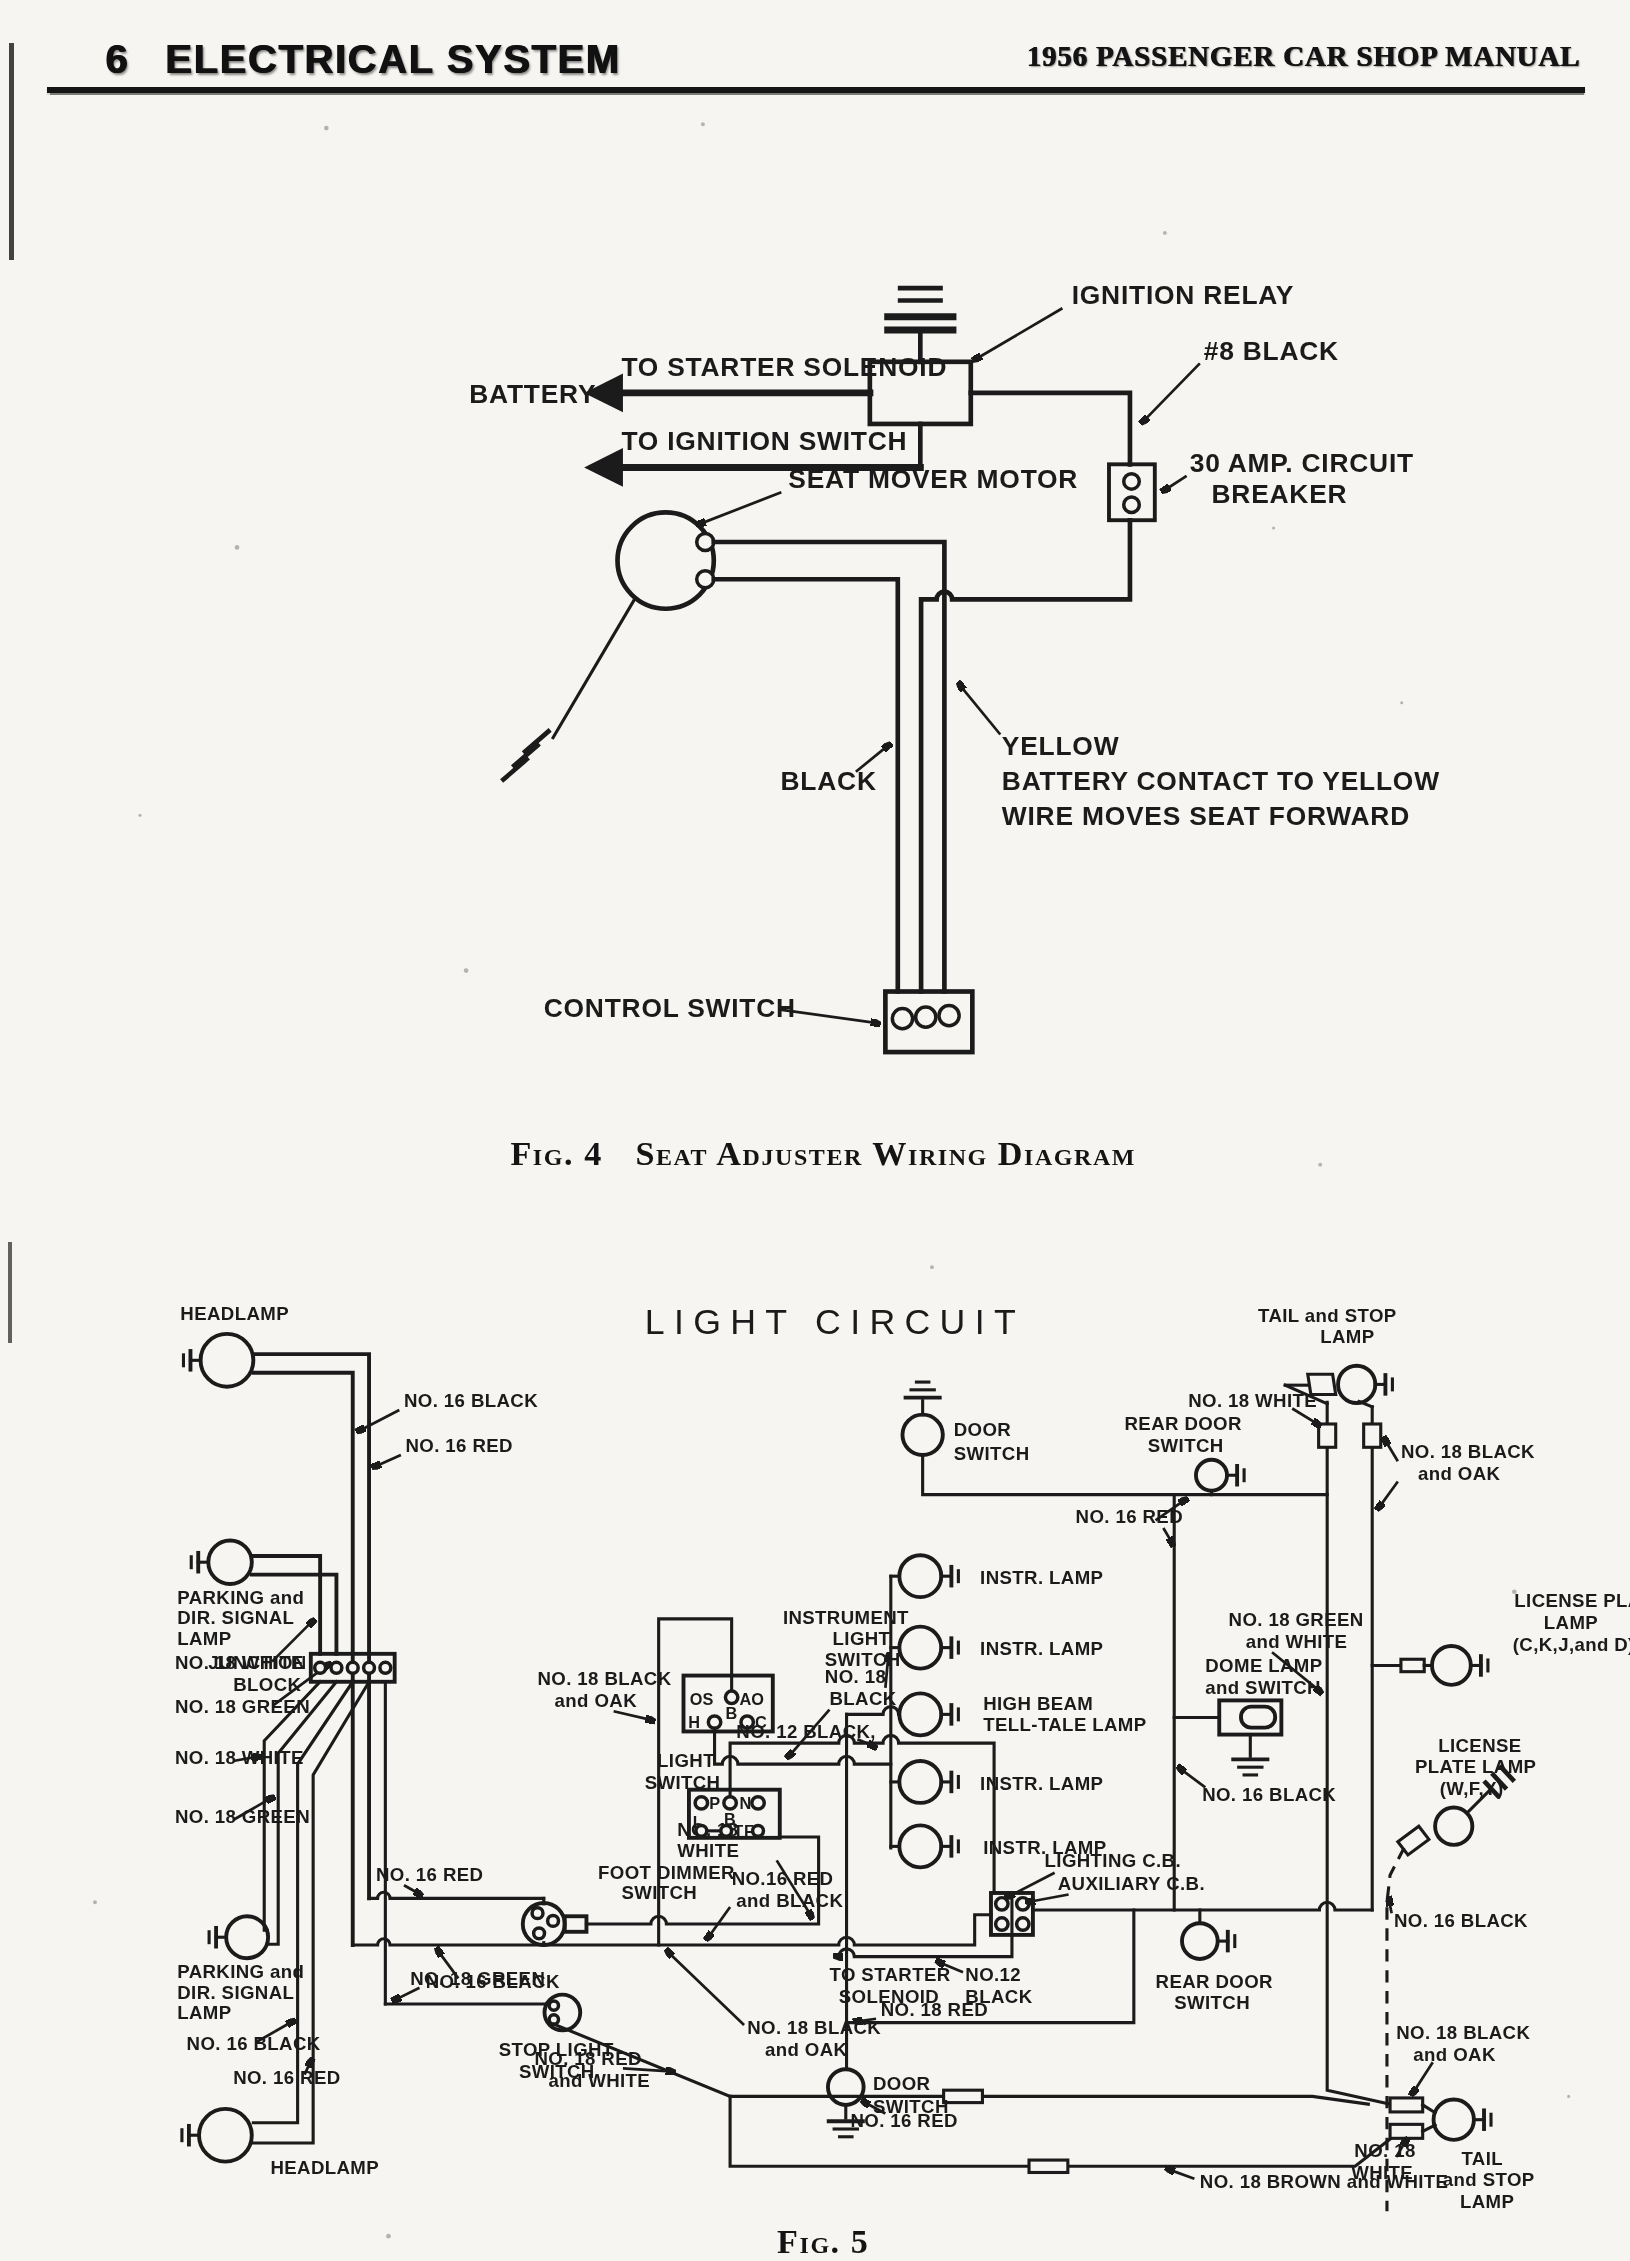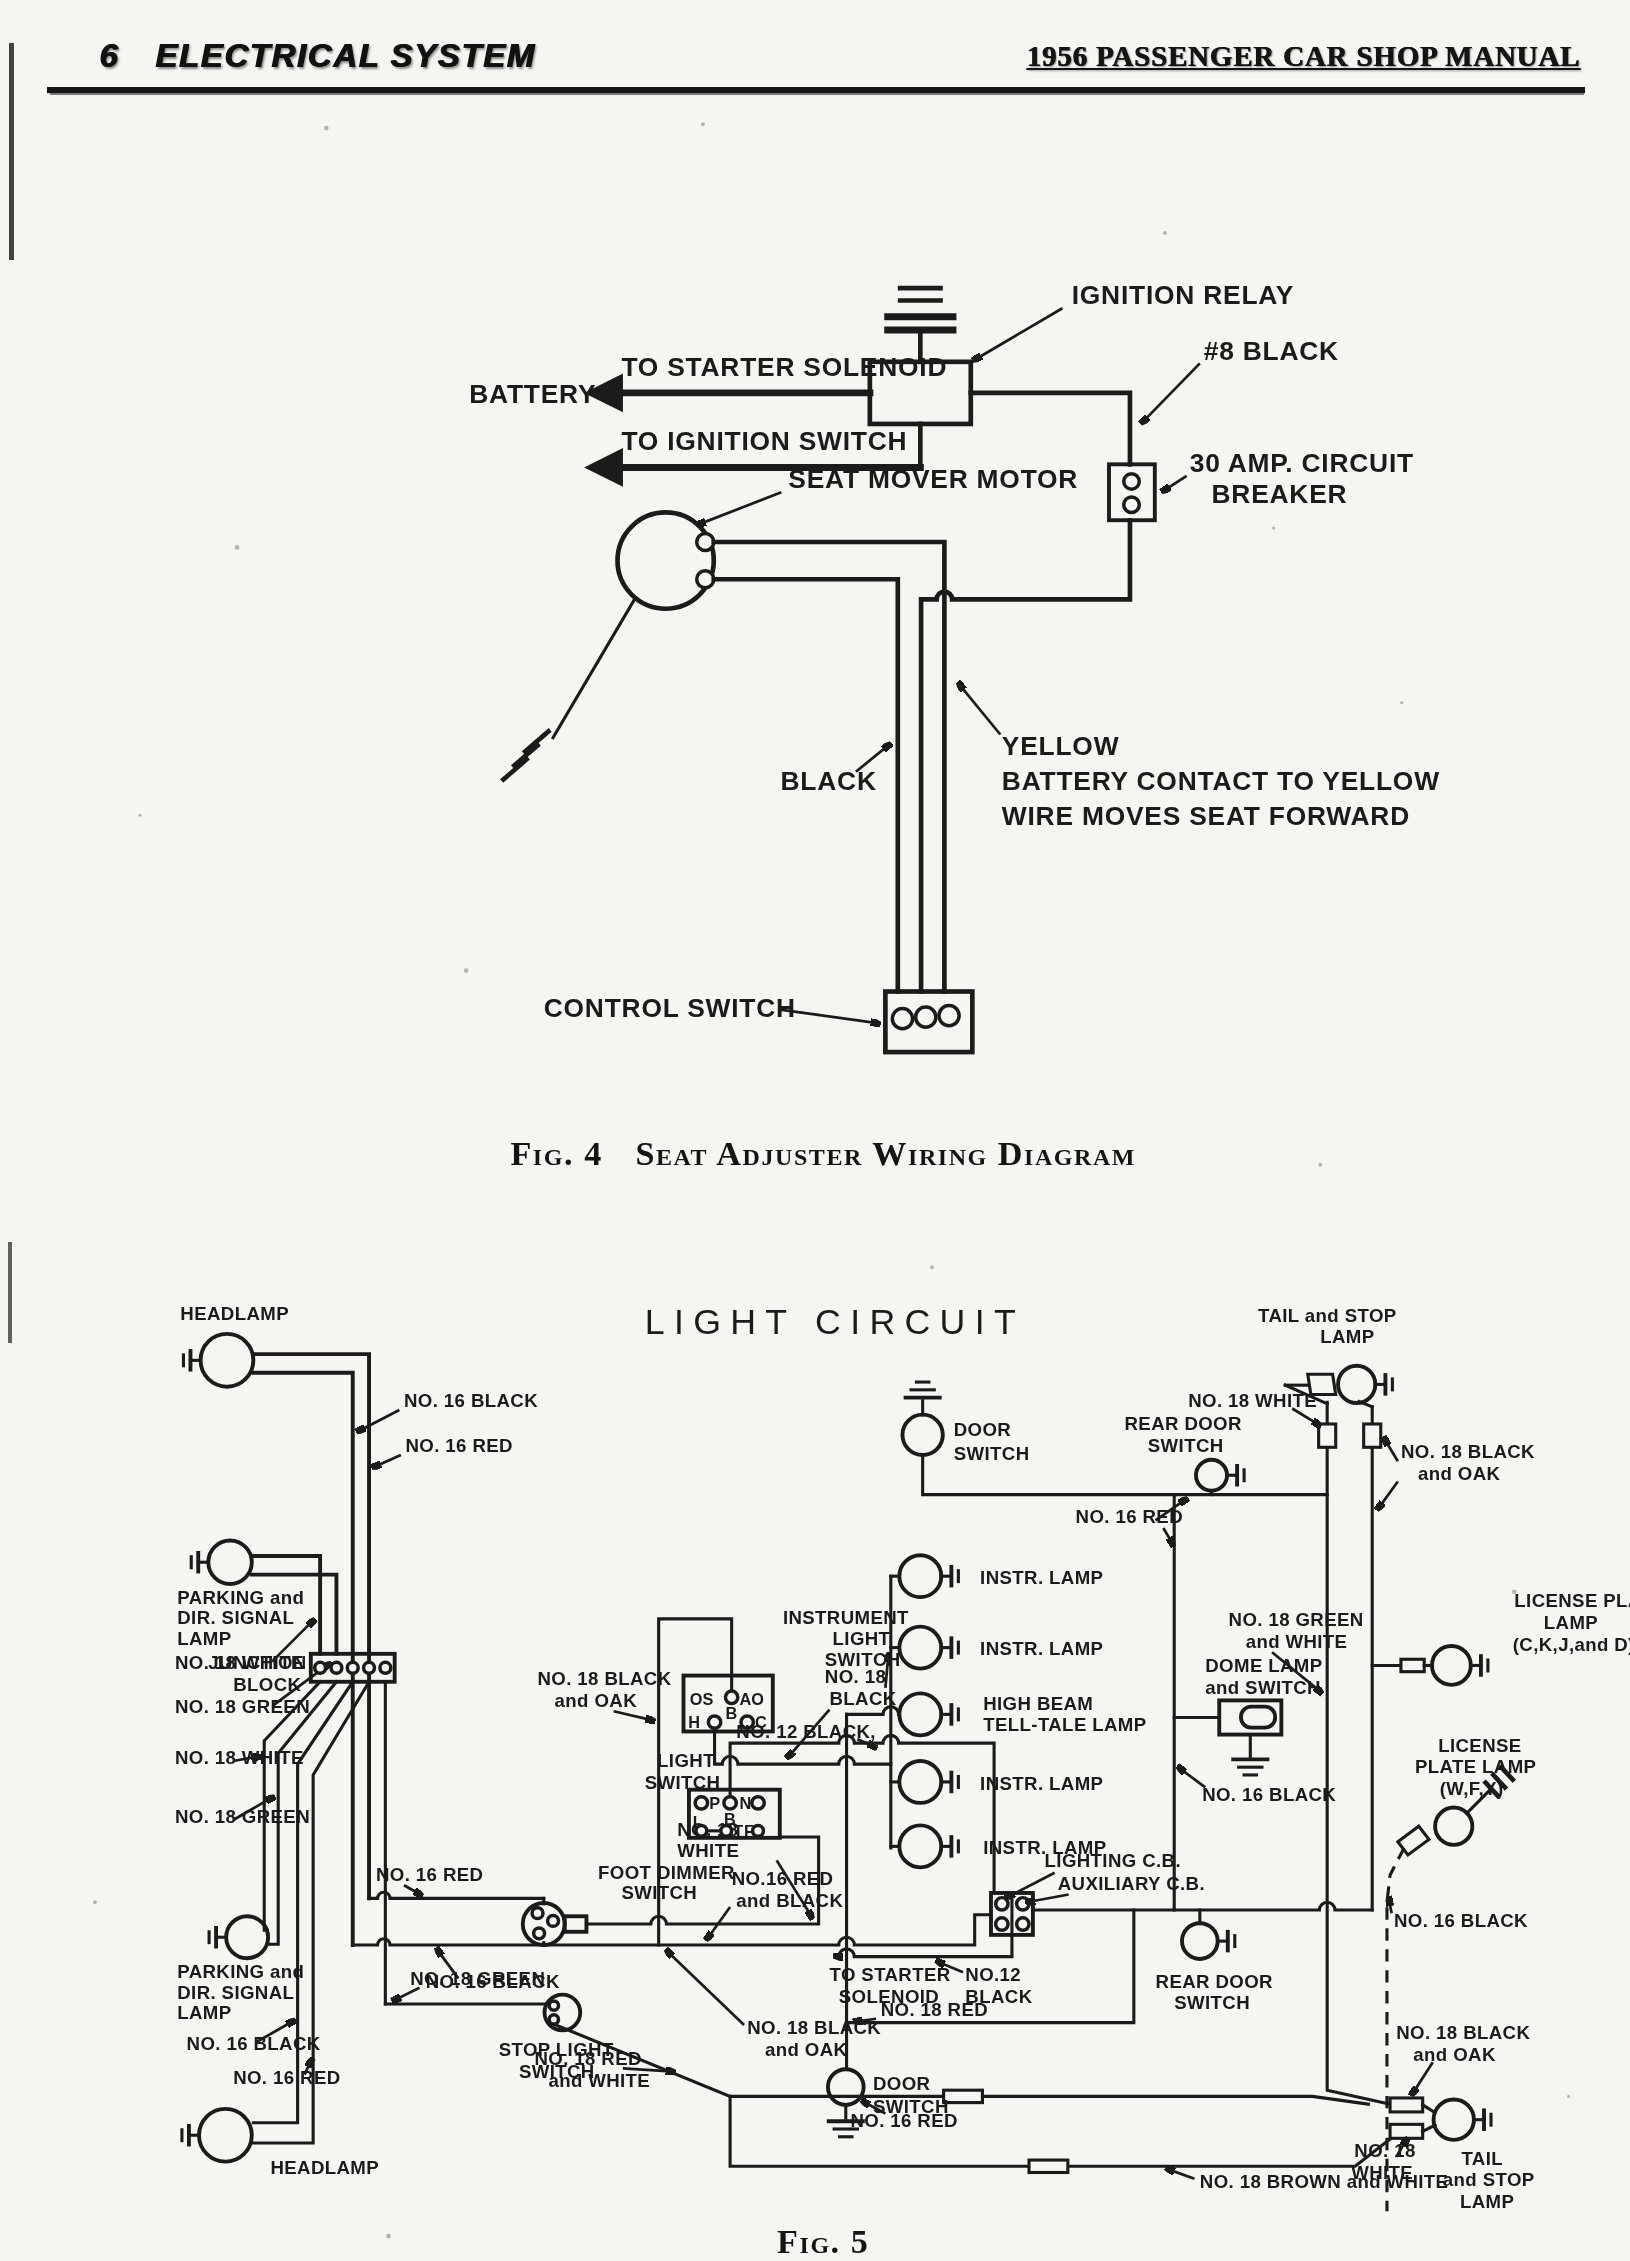--- a/index.html
+++ b/index.html
@@ -1,23 +1,23 @@
 <!DOCTYPE html>
 <html style="font-size:12.4px"><head>
 <meta charset="utf-8">
 <style>
   html,body{margin:0;padding:0;background:#888;}
   #page{position:relative;width:1631px;height:2261px;background:#f6f5f1;overflow:hidden;
         font-family:"Liberation Sans",sans-serif;}
-  .hdr-left{position:absolute;top:37px;left:99px;font-size:33px;font-weight:700;color:#111;
-        letter-spacing:1.6px;text-shadow:1.2px 0 0 #111,2.3px 1.6px 2.3px rgba(0,0,0,.45);font-style:italic;}
+  .hdr-left{position:absolute;top:37px;left:105px;font-size:40px;font-weight:700;color:#111;
+        letter-spacing:1.6px;text-shadow:1.2px 0 0 #111,2.3px 1.6px 2.3px rgba(0,0,0,.45);}
   .hdr-left .pg{margin-right:36px;}
   .hdr-right{position:absolute;top:40px;right:51px;font-family:"Liberation Serif",serif;
         font-size:29px;font-weight:700;color:#141414;letter-spacing:0.8px;
-        text-shadow:0.8px 0 0 #141414,1.6px 0.8px 1.6px rgba(0,0,0,.4);text-decoration:underline;}
+        text-shadow:0.8px 0 0 #141414,1.6px 0.8px 1.6px rgba(0,0,0,.4);}
   .rule{position:absolute;top:87px;left:47px;width:1538px;height:6.2px;background:#151515;
         box-shadow:0 1.6px 0.8px rgba(0,0,0,.5);}
   .streak1{position:absolute;top:43px;left:9.3px;width:4.7px;height:217px;background:#222;opacity:.85;}
   .streak2{position:absolute;top:1242px;left:7.8px;width:3.9px;height:101px;background:#222;opacity:.7;}
   svg{position:absolute;top:0;left:0;}
   svg *{vector-effect:none;}
   .w{stroke:#1b1b1b;fill:none;stroke-width:6;stroke-linecap:square;}
   .w4{stroke:#1b1b1b;fill:none;stroke-width:4;stroke-linecap:square;}
   .w5{stroke:#1b1b1b;fill:none;stroke-width:5;stroke-linecap:square;}
   .w8{stroke:#1b1b1b;fill:none;stroke-width:9;stroke-linecap:square;}

